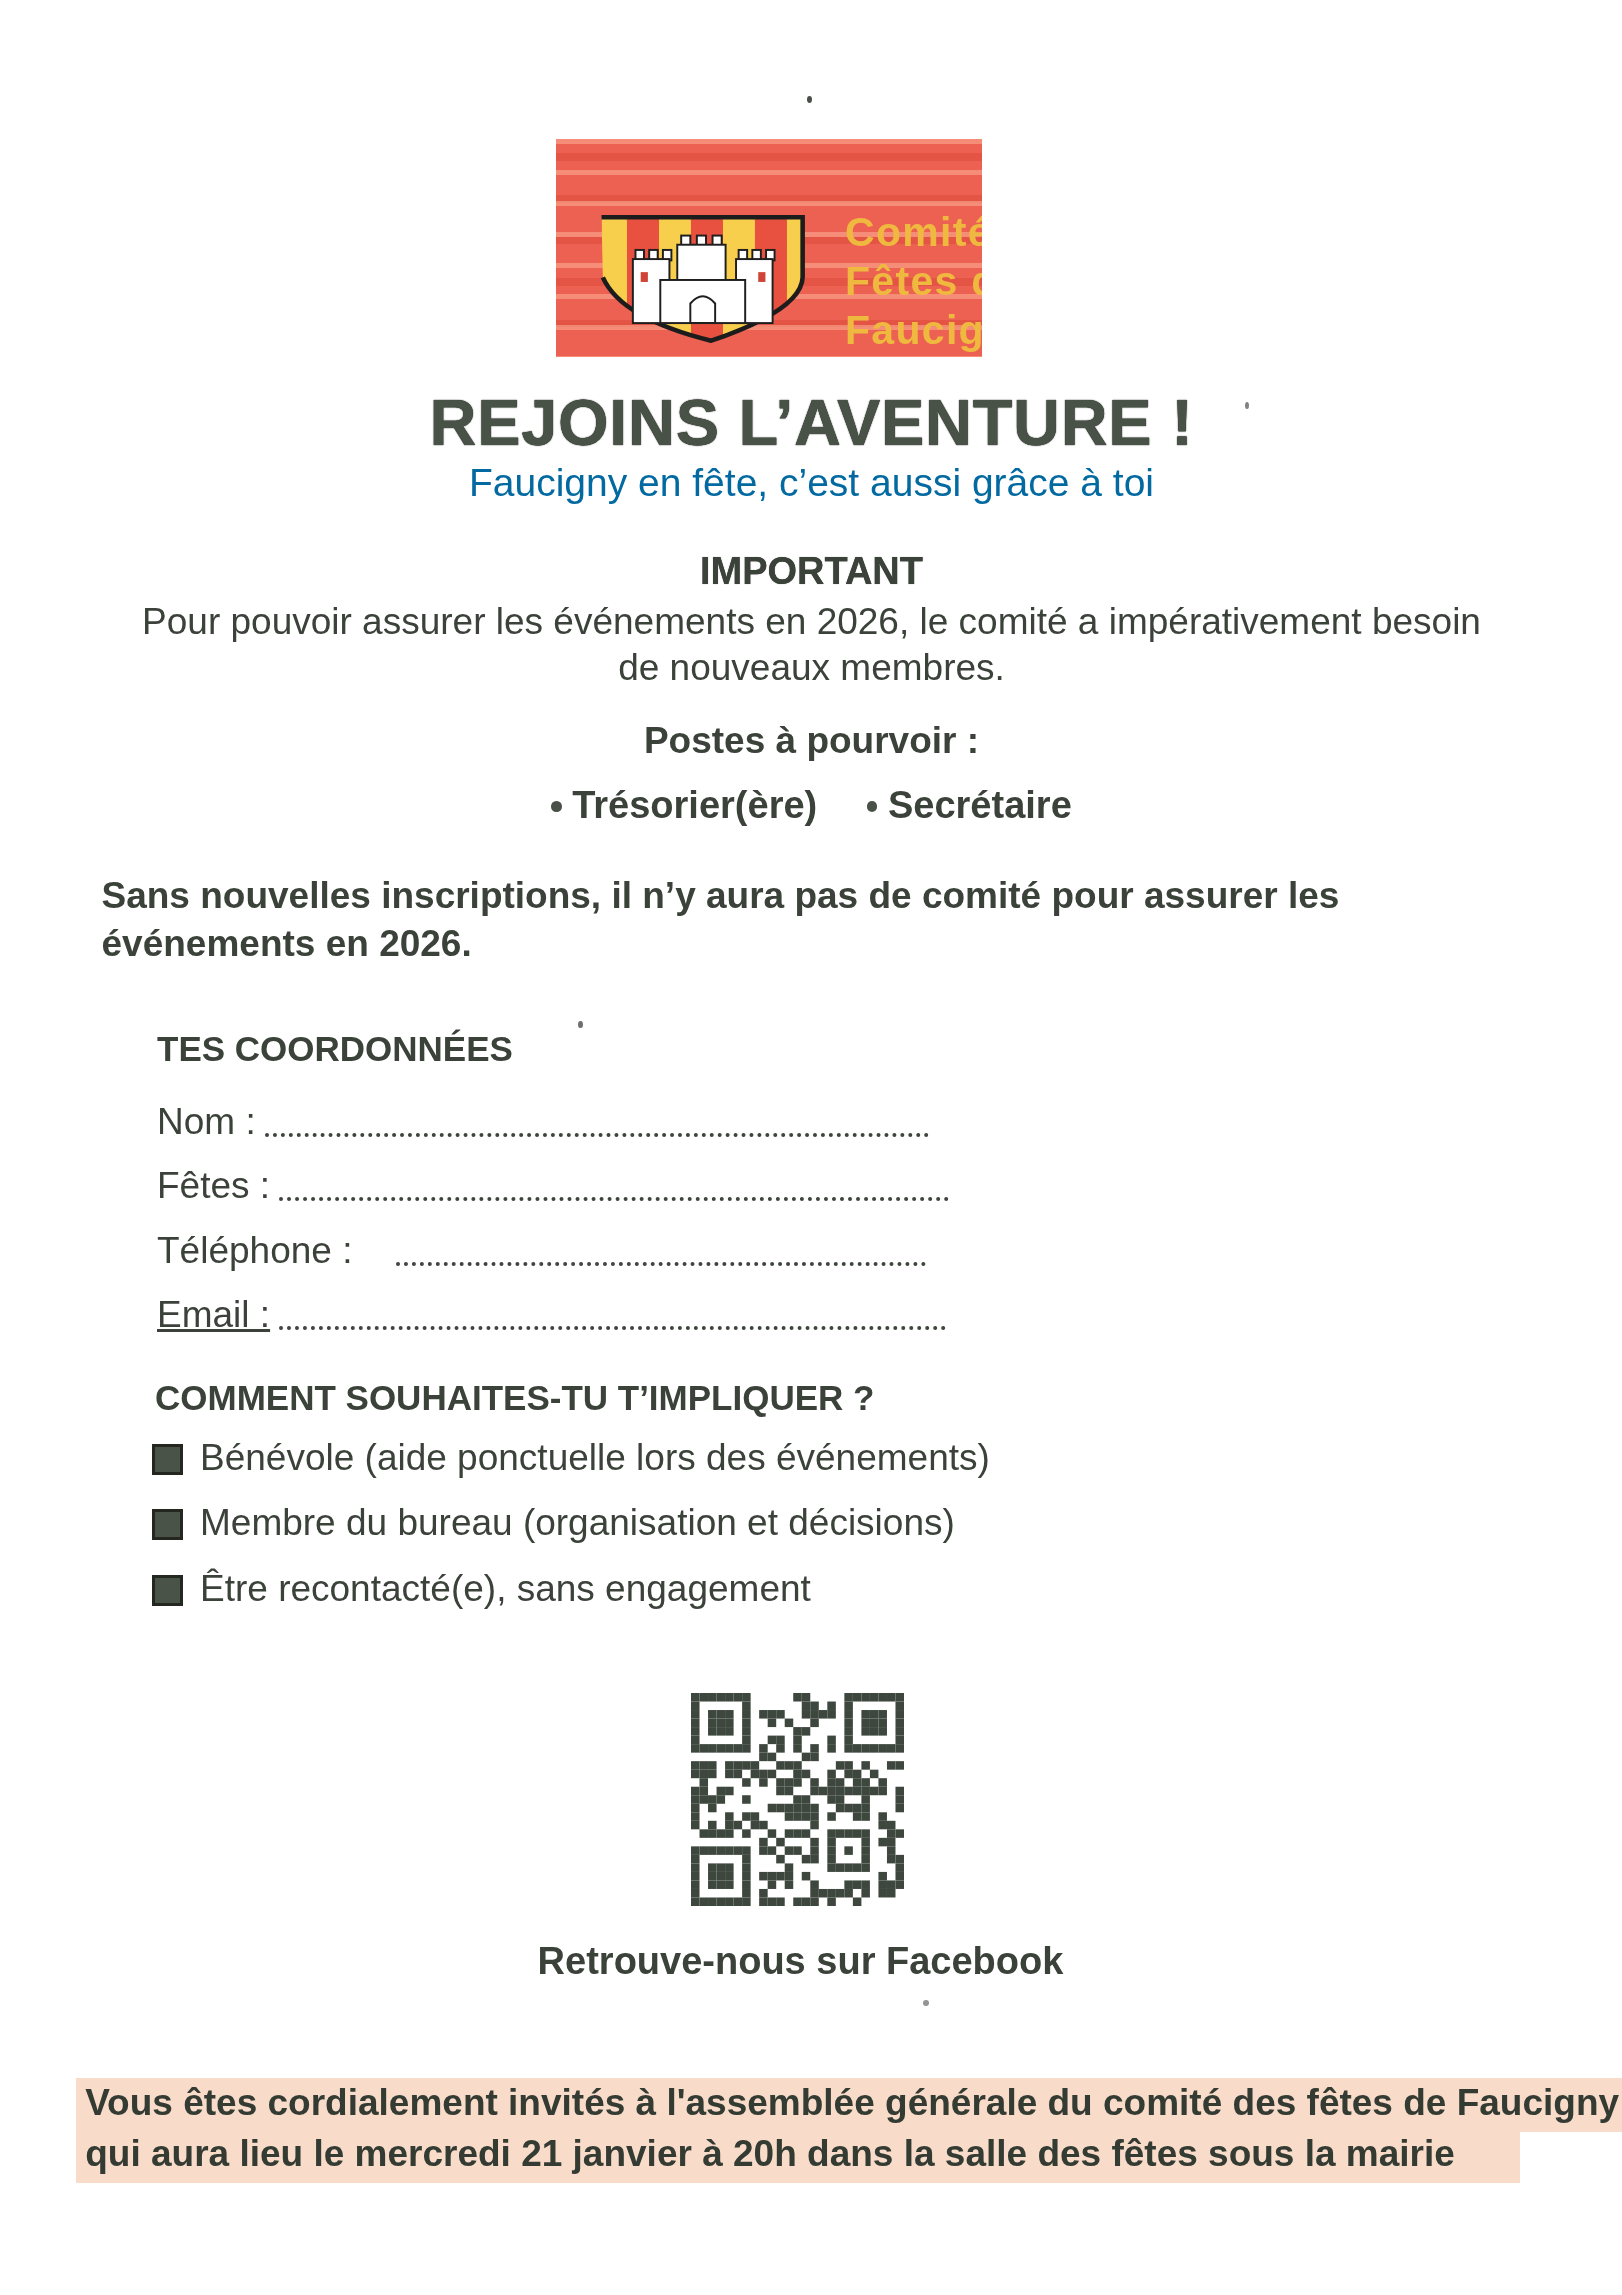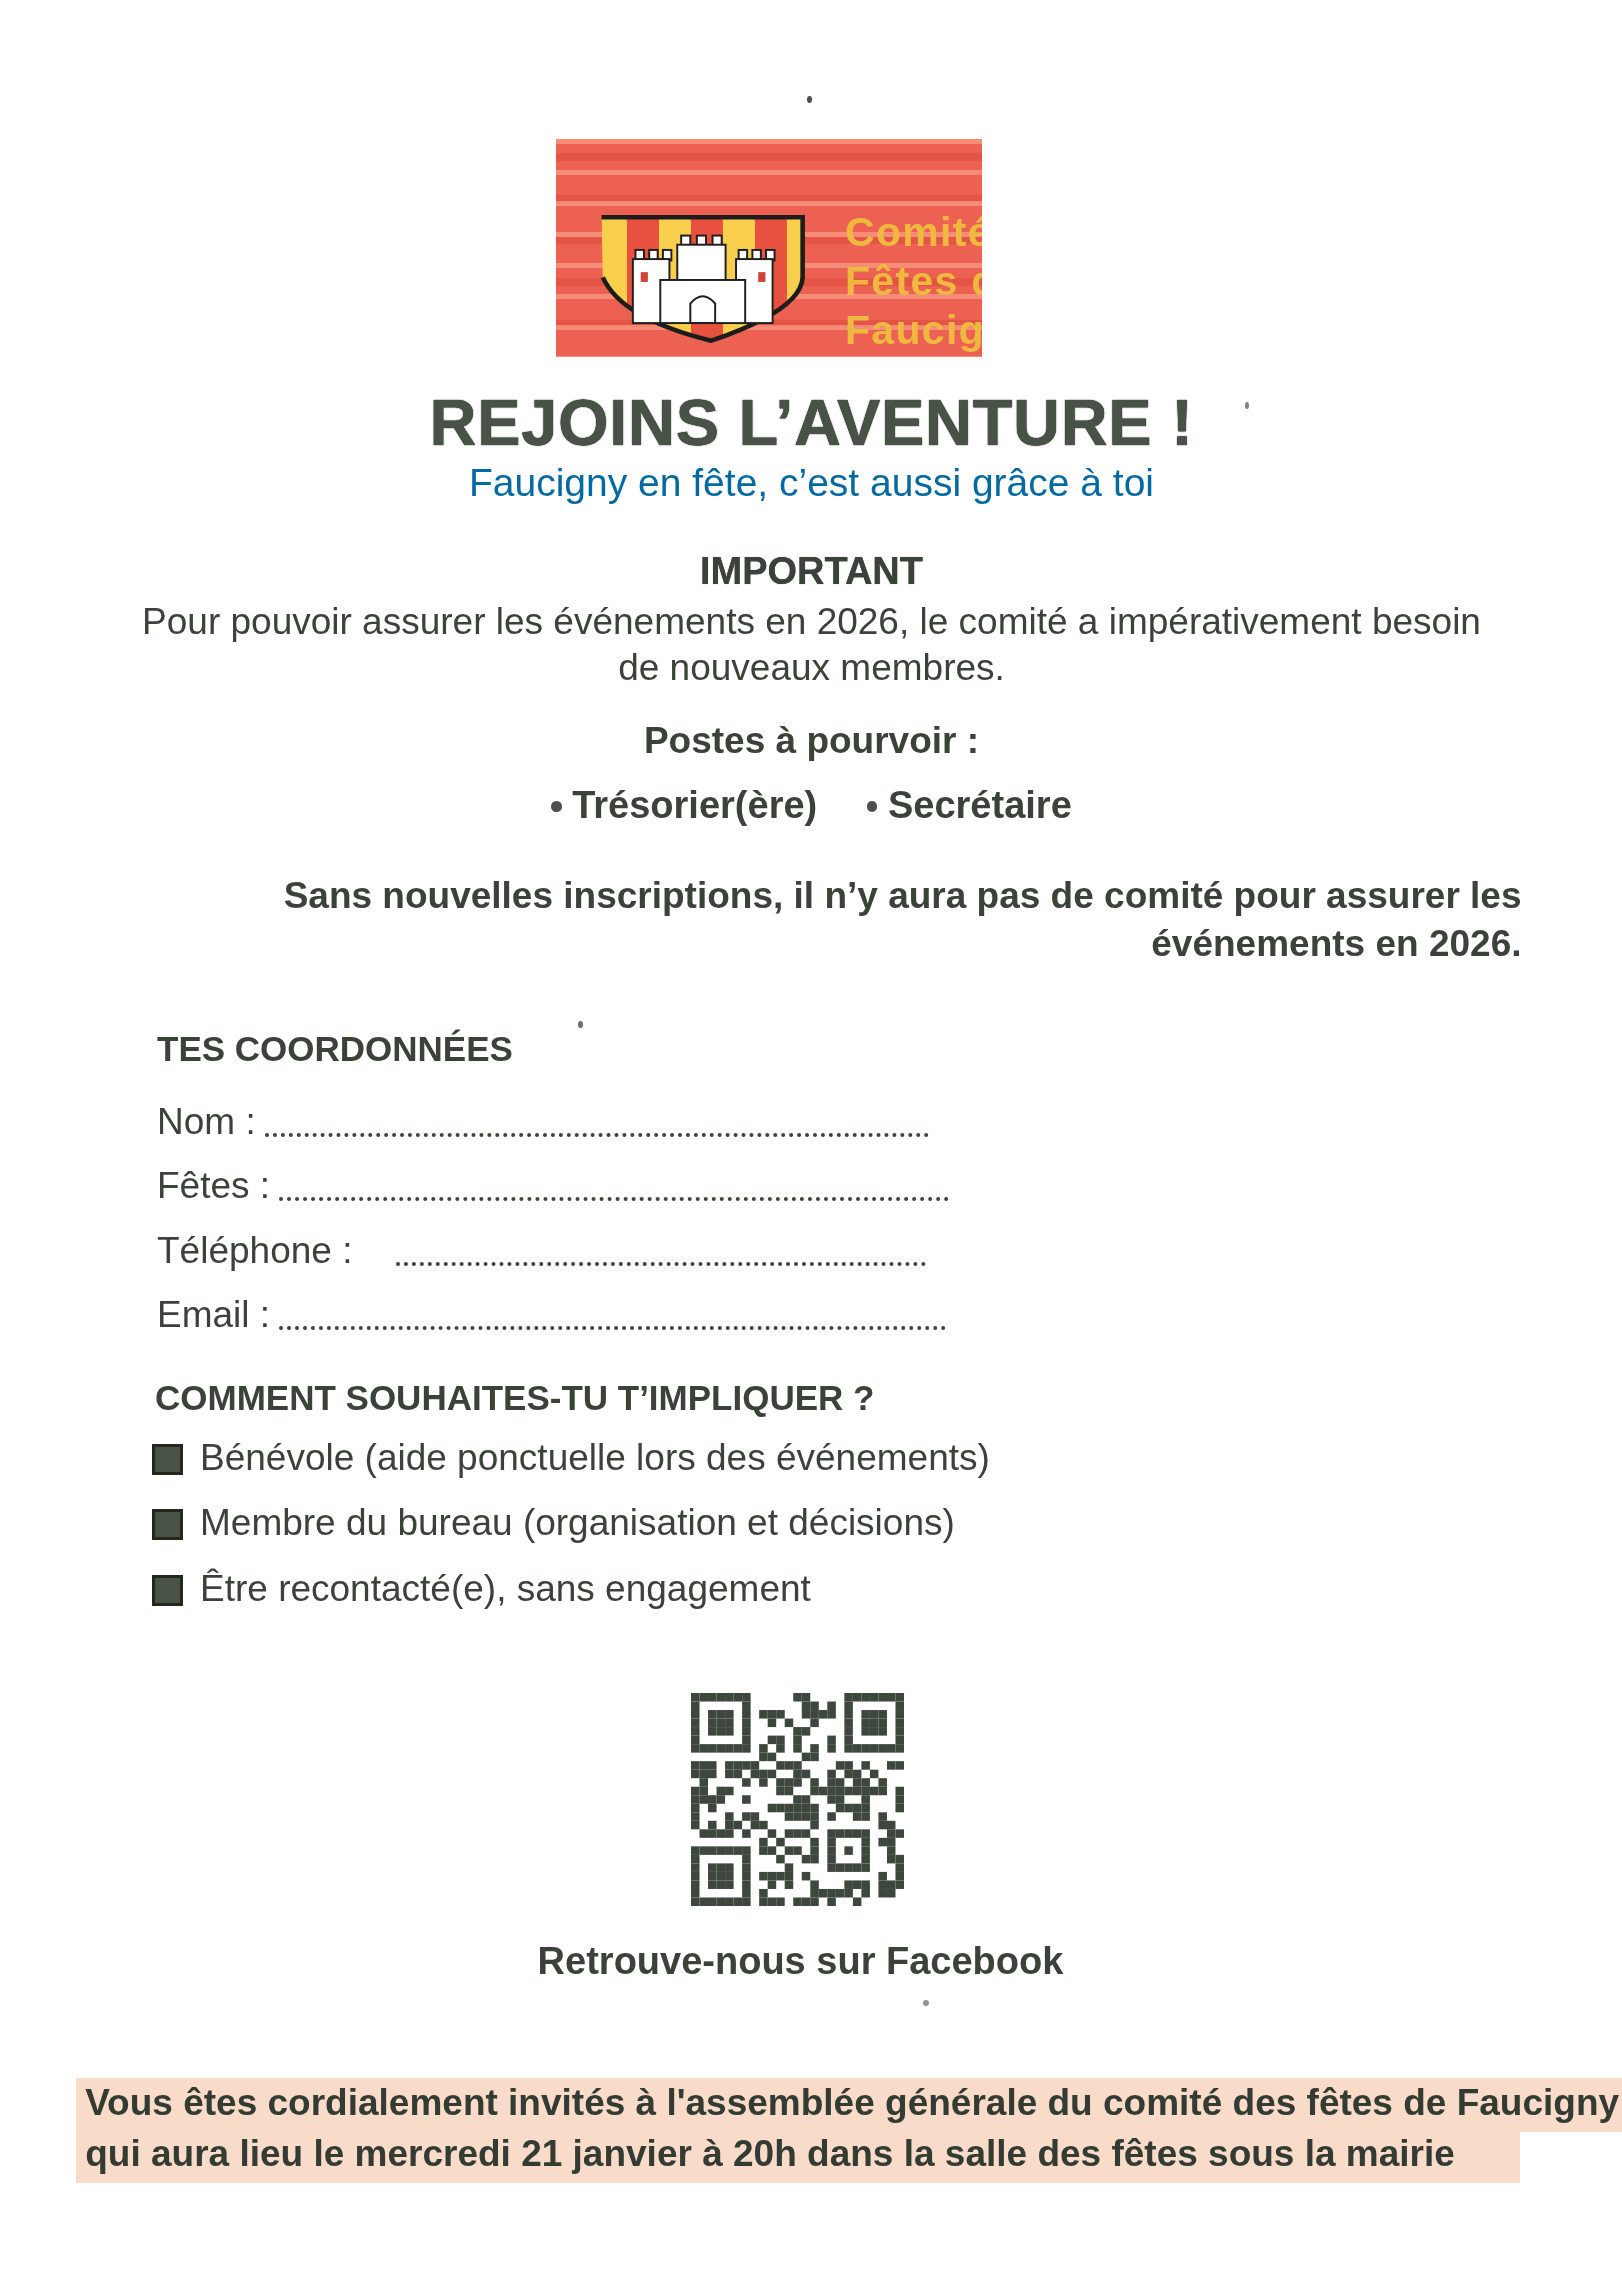--- a/index.html
+++ b/index.html
@@ -27,30 +27,30 @@
   .important-body{position:absolute;top:599px;left:50%;transform:translateX(-50%);
     width:1361px;text-align:center;font-size:37px;line-height:46px;}
   .postes-heading{position:absolute;top:720px;width:100%;text-align:center;
     font-size:37px;font-weight:bold;}
   .postes-items{position:absolute;top:784px;width:100%;text-align:center;
     font-size:38px;font-weight:bold;}
   .poste-item{margin:0 19.6px;white-space:nowrap;}
   .bullet{display:inline-block;width:10.5px;height:10.5px;border-radius:50%;
     background:#4a5148;margin-right:10.5px;vertical-align:6.5px;}
   .warning{position:absolute;top:872px;left:50%;transform:translateX(-50%);
-    width:1420px;text-align:right;font-size:37px;font-weight:bold;line-height:48px;}
+    width:1420px;text-align:left;font-size:37px;font-weight:bold;line-height:48px;}
 
   
   .coord-heading{position:absolute;left:157px;top:1029px;font-size:35px;font-weight:bold;}
   .form-row{position:absolute;left:157px;display:flex;align-items:flex-end;font-size:37px;text-align:center;}
   .form-row .dots{flex:1;border-bottom:4.6px dotted #3e453d;margin-left:9.2px;margin-bottom:6.5px;}
   #row-nom{top:1101px;width:772px;}
   #row-prenom{top:1165px;width:792px;}
   #row-telephone{top:1230px;width:769px;gap:34px;}
-  #row-email{top:1294px;width:789px;}
+  #row-email{top:1294px;width:789px;text-decoration:underline;}
 
   
   .impliquer-heading{position:absolute;left:155px;top:1378px;font-size:35px;font-weight:bold;}
   .option-row{position:absolute;left:152px;display:flex;font-size:37px;align-items:flex-start;}
   .option-row .checkbox{flex:0 0 auto;width:25px;height:25px;background:#4a5348;
     border:3.3px solid #23271f;margin:6.5px 17px 0 0;}
   #option-1{top:1437px}#option-2{top:1502px}#option-3{top:1568px}
 
   
   .qr{position:absolute;left:691px;top:1693px;width:213px;height:213px;}

